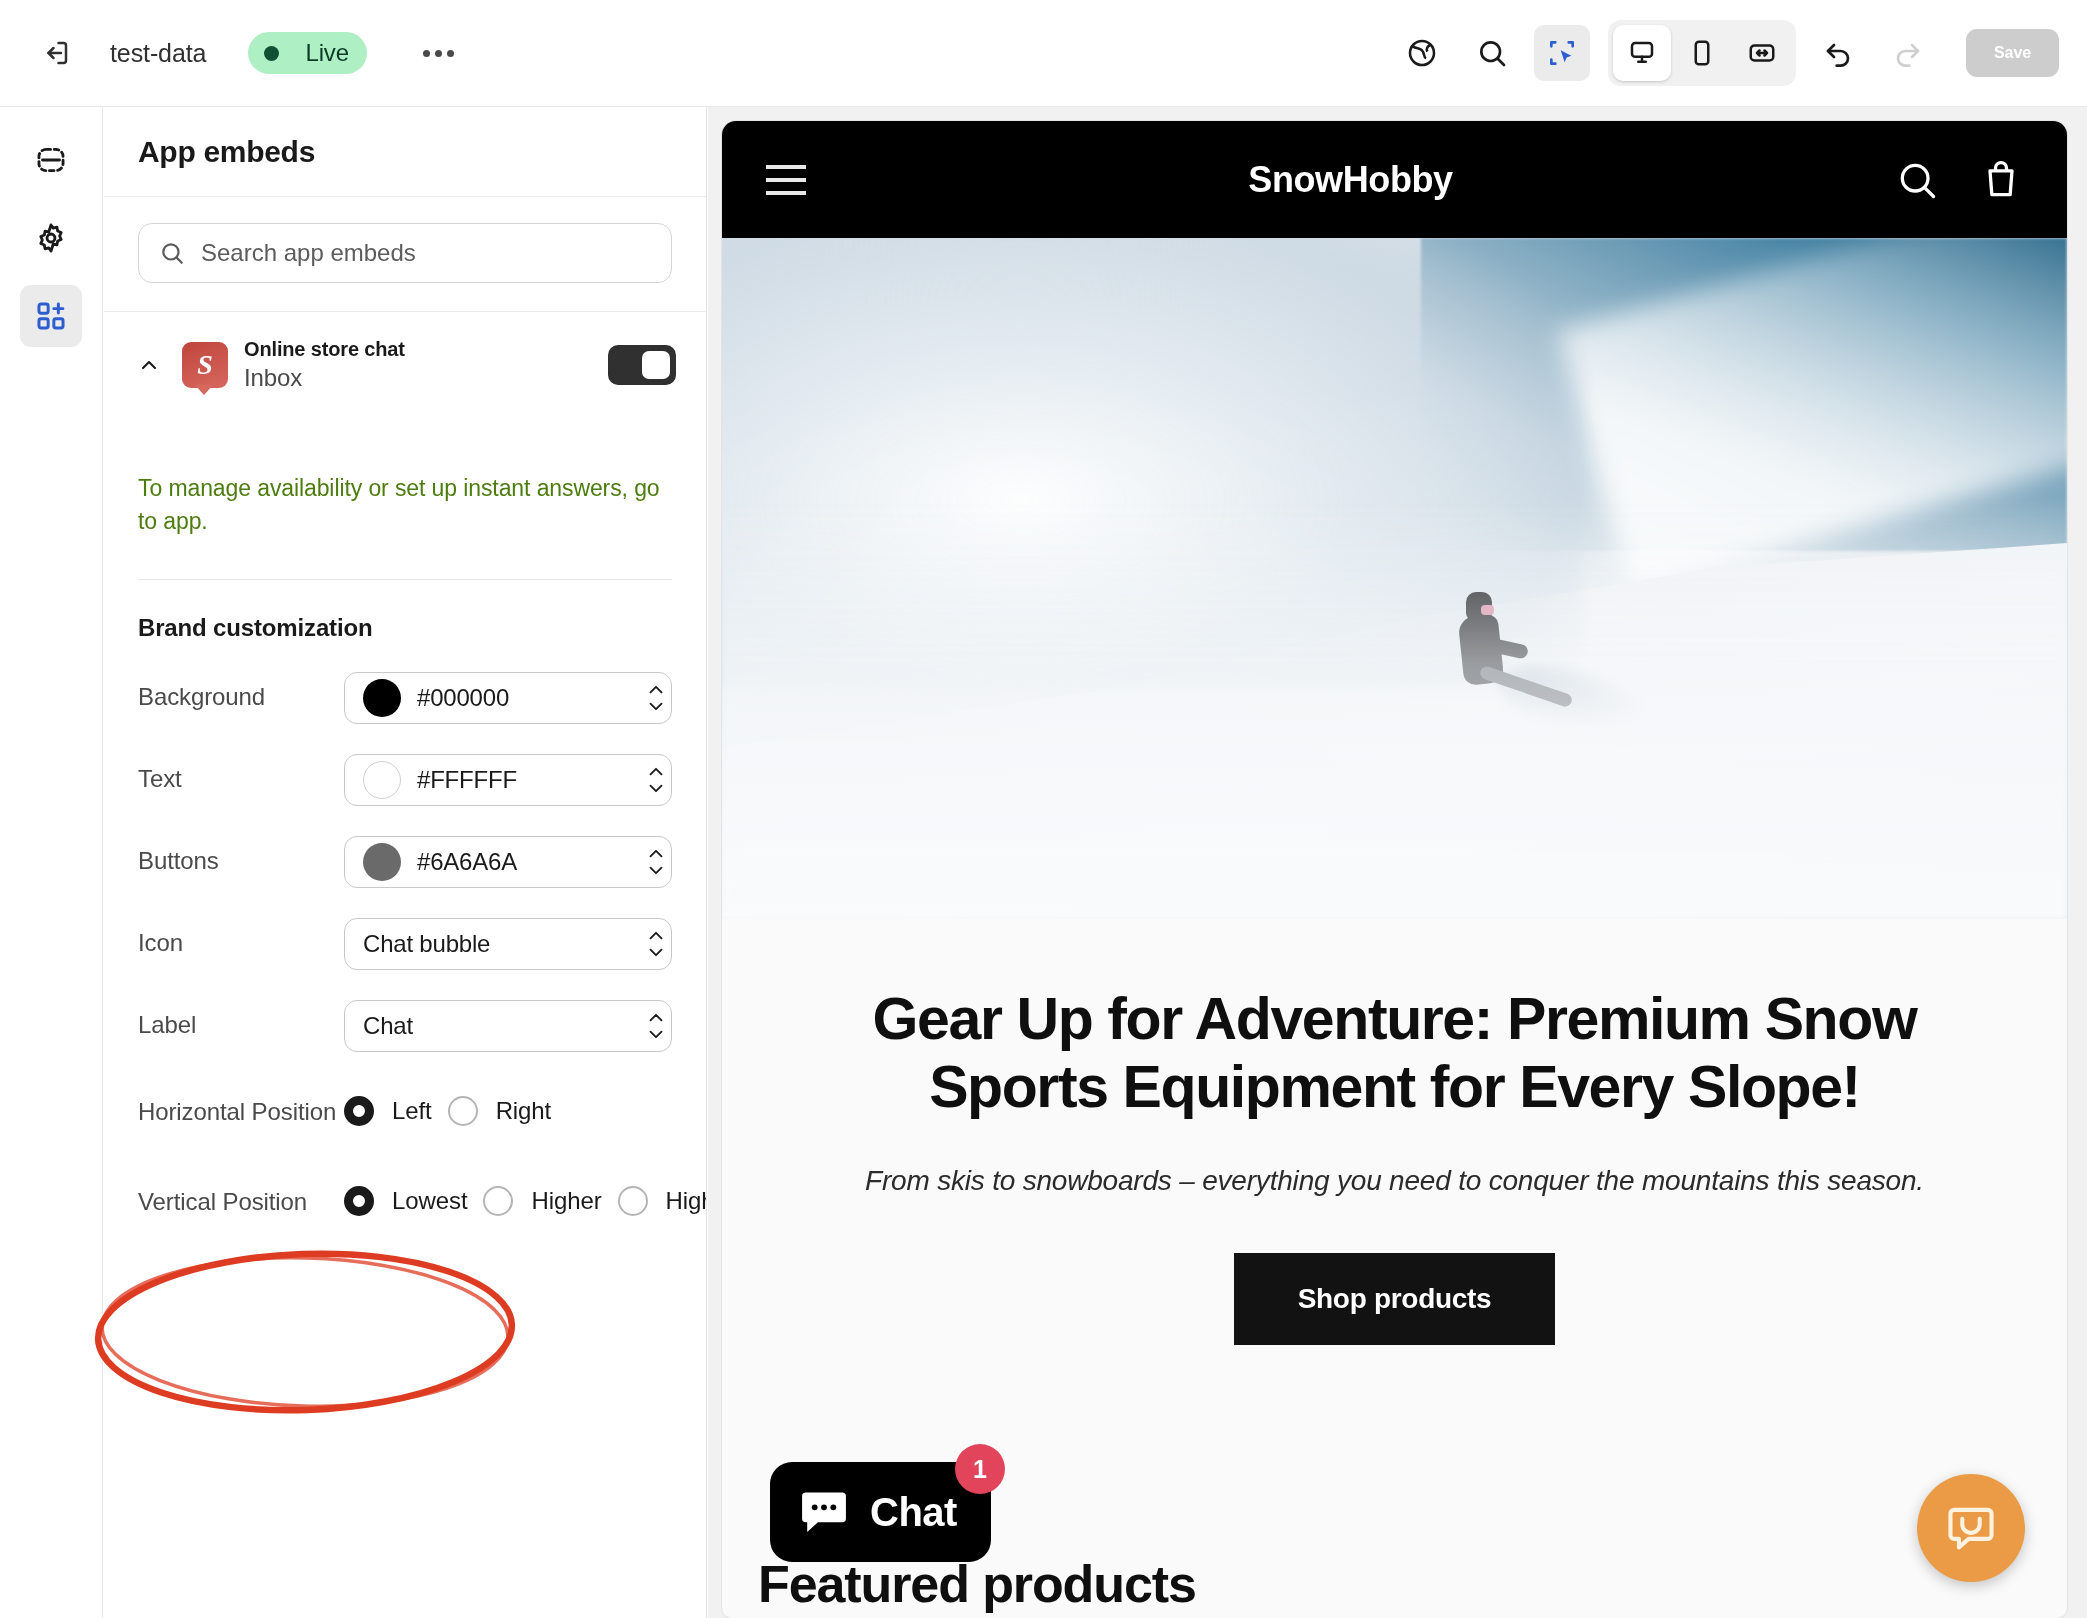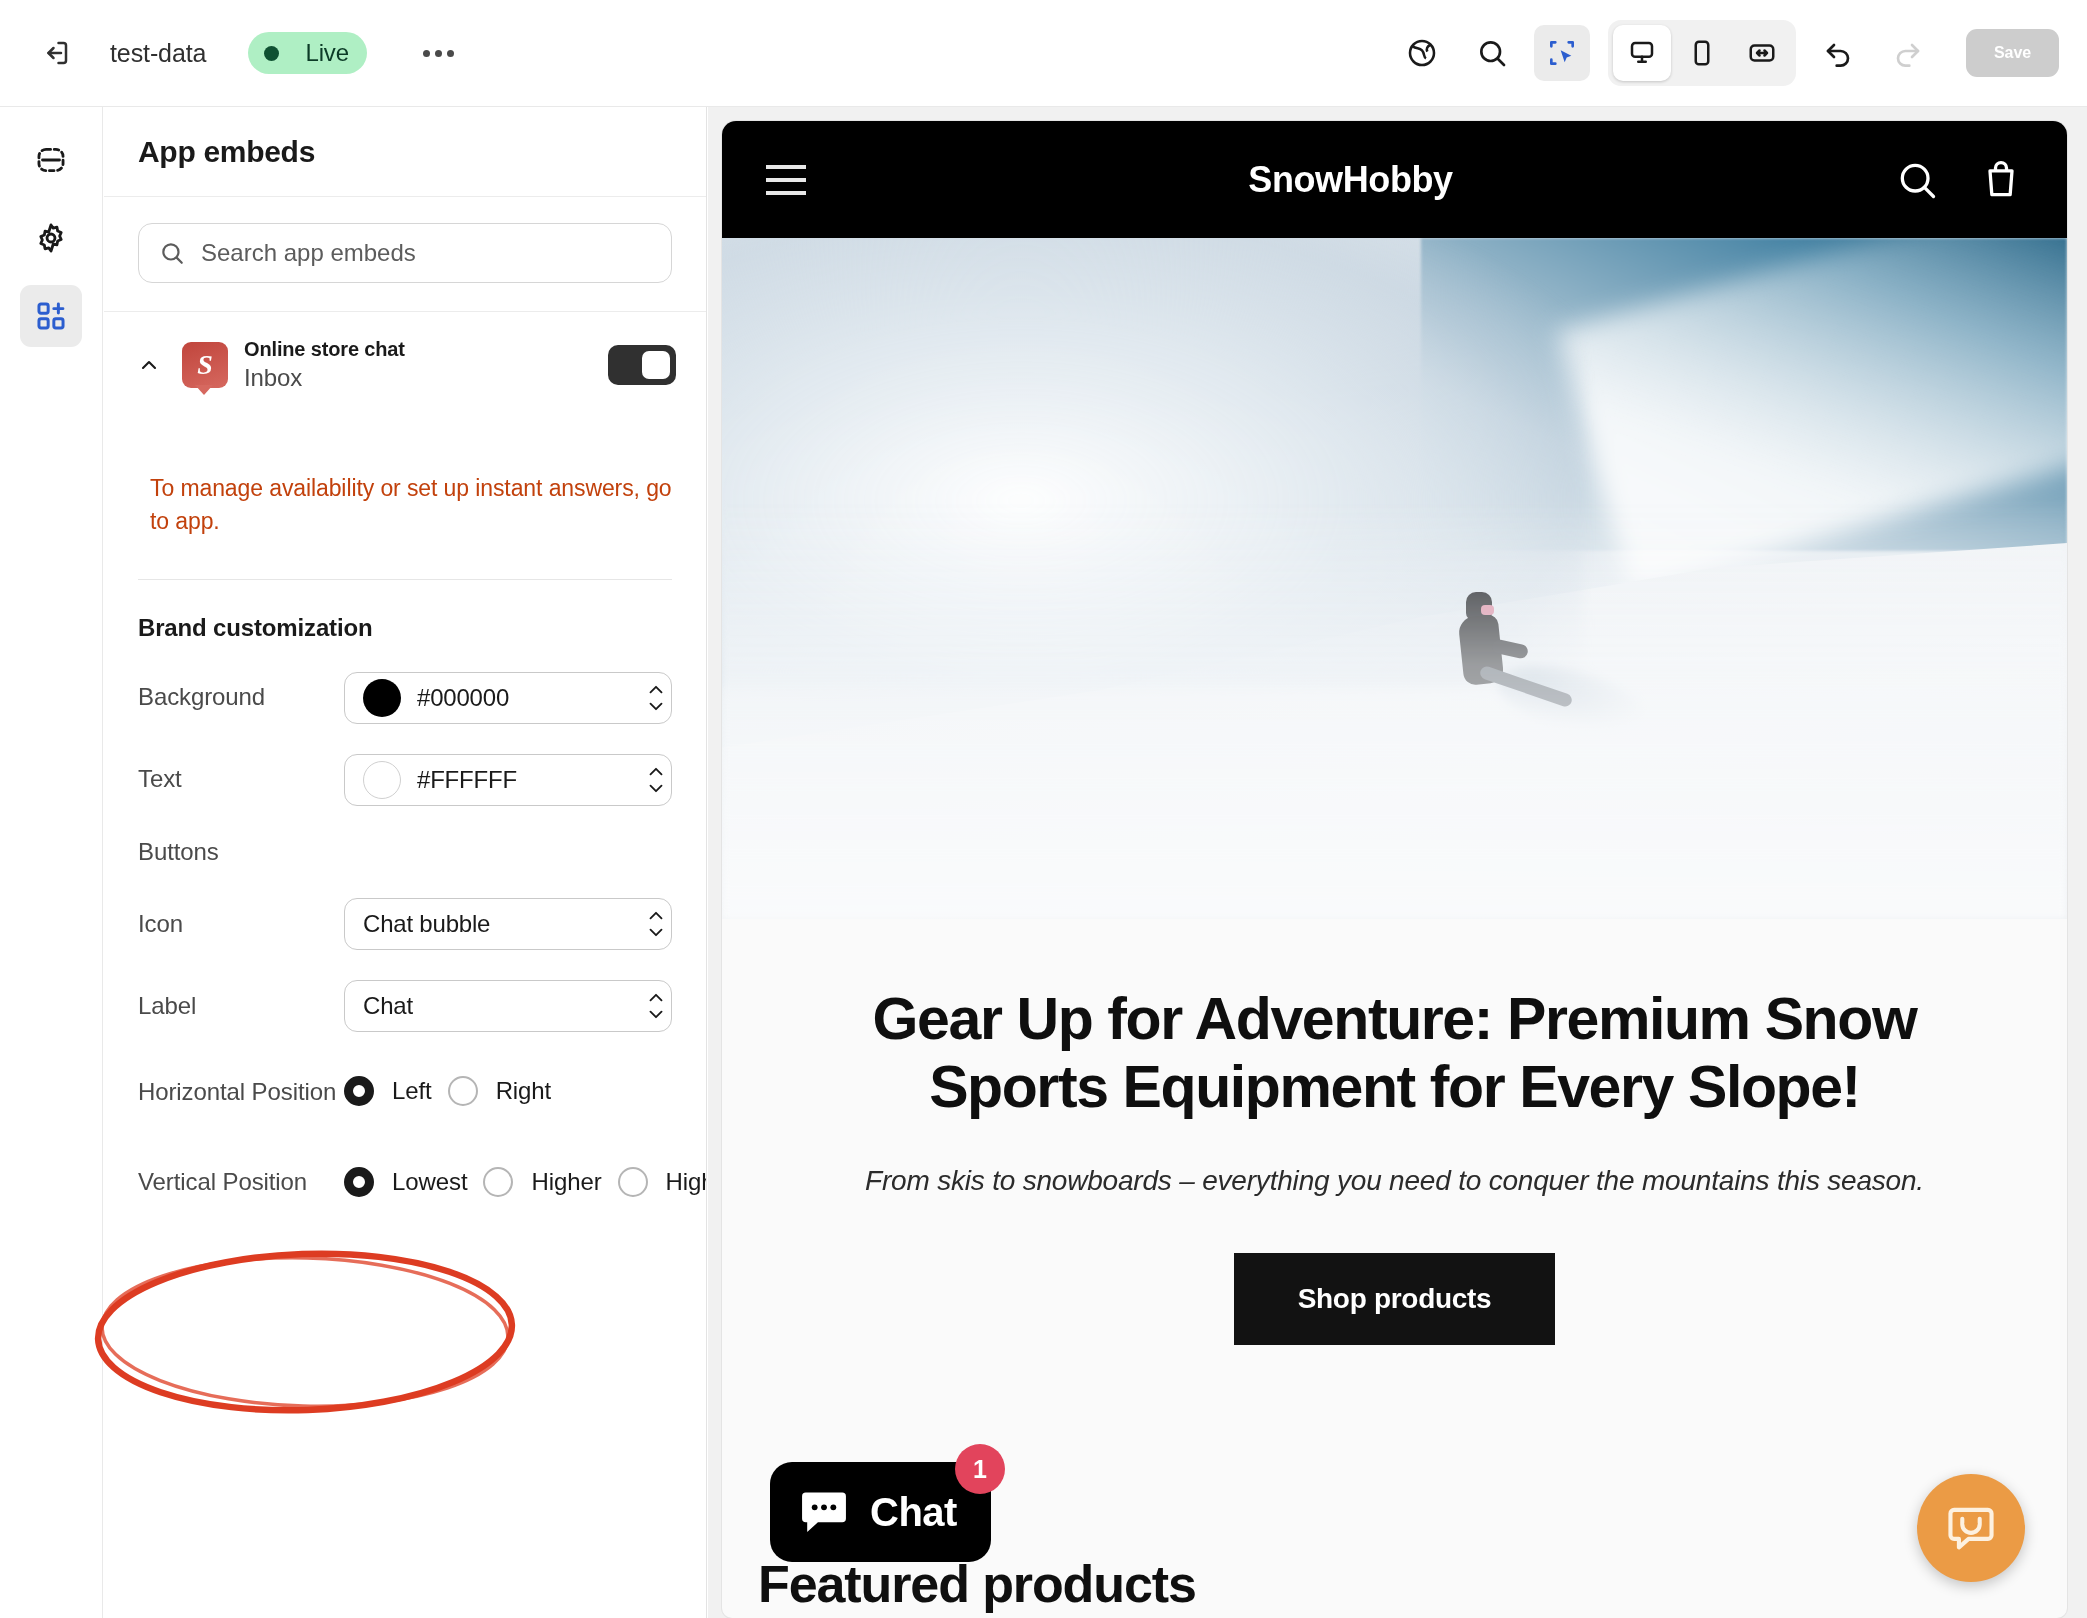--- a/index.html
+++ b/index.html
@@ -140,21 +140,21 @@
     margin-left: auto; width: 68px; height: 40px; border-radius: 10px;
     background: #303030; position: relative; cursor: pointer; flex: none;
   }
   .toggle .knob {
     position: absolute; top: 6px; right: 6px;
     width: 28px; height: 28px; border-radius: 7px; background: #ffffff;
   }
 
   .helper-text {
     padding: 58px 34px 0; font-size: 23px; line-height: 1.45;
-    color: #c2410c; letter-spacing: -0.1px; margin-left: 12px;
+    color: #4d7c0f; letter-spacing: -0.1px;
   }
   .divider { margin: 40px 34px 0; border-top: 1px solid #e6e6e6; }
   .section-title {
     padding: 34px 34px 0; font-size: 24px; font-weight: 700;
     color: #1a1a1a; letter-spacing: -0.15px;
   }
 
   .field-row {
     display: flex; align-items: center;
     padding: 0 34px; margin-top: 30px; position: relative;
@@ -460,20 +460,32 @@
           </svg>
         <svg width="22" height="13" viewBox="0 0 24 14" fill="none" stroke="#1a1a1a" stroke-width="2" stroke-linecap="round" stroke-linejoin="round">
             <path d="M6 5l6 6 6-6"></path>
           </svg>
       </span>
     </div>
   </div>
 
   <div class="field-row">
     <div class="field-label">Buttons</div>
+    <div class="field-ctl">
+      <span class="swatch" style="background:#6A6A6A"></span>
+      <span class="field-val">#6A6A6A</span>
+      <span class="stepper">
+        <svg width="22" height="13" viewBox="0 0 24 14" fill="none" stroke="#1a1a1a" stroke-width="2" stroke-linecap="round" stroke-linejoin="round">
+            <path d="M6 9l6-6 6 6"></path>
+          </svg>
+        <svg width="22" height="13" viewBox="0 0 24 14" fill="none" stroke="#1a1a1a" stroke-width="2" stroke-linecap="round" stroke-linejoin="round">
+            <path d="M6 5l6 6 6-6"></path>
+          </svg>
+      </span>
+    </div>
   </div>
 
   <div class="field-row">
     <div class="field-label">Icon</div>
     <div class="field-ctl">
       <span class="field-val">Chat bubble</span>
       <span class="stepper">
         <svg width="22" height="13" viewBox="0 0 24 14" fill="none" stroke="#1a1a1a" stroke-width="2" stroke-linecap="round" stroke-linejoin="round">
             <path d="M6 9l6-6 6 6"></path>
           </svg>

